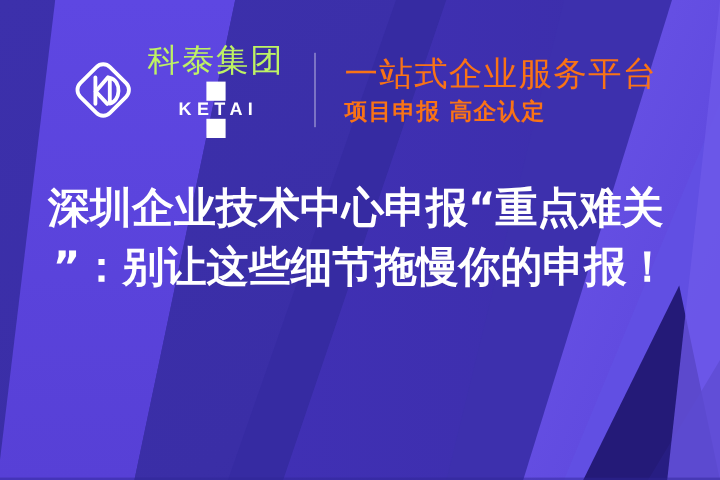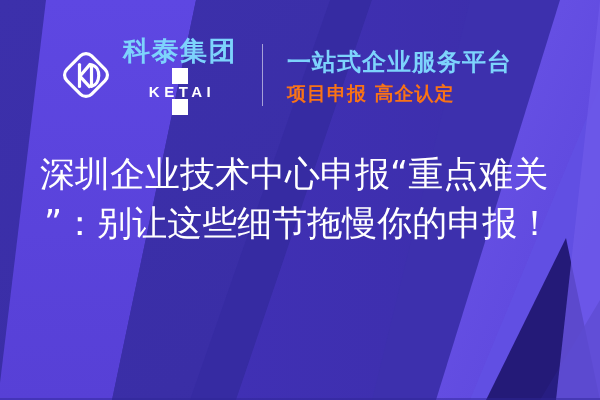--- a/index.html
+++ b/index.html
@@ -53,22 +53,22 @@
   .logo-word {
     margin-left: 11px;
     display: flex;
     flex-direction: column;
     justify-content: center;
   }
   .logo-cn {
     font-family: "DejaVu Sans", "Liberation Sans", sans-serif;
     font-size: 27px;
     line-height: 29px;
-    font-weight: 700;
-    color: #7dd3fc;
+    font-weight: 400;
+    color: #bef264;
     letter-spacing: 1.5px;
     white-space: nowrap;
   }
   .logo-en-row {
     display: flex;
     align-items: center;
     margin-top: 3px;
     white-space: nowrap;
     flex-direction: column;
   }
@@ -98,24 +98,24 @@
   }
 
   .tagline {
     margin-left: 24px;
     display: flex;
     flex-direction: column;
     justify-content: center;
   }
   .tagline-main {
     font-family: "DejaVu Sans", "Liberation Sans", sans-serif;
-    font-size: 24px;
+    font-size: 28px;
     line-height: 34px;
-    font-weight: 700;
-    color: #7dd3fc;
+    font-weight: 400;
+    color: #f97316;
     letter-spacing: 1px;
     white-space: nowrap;
   }
   .tagline-sub {
     font-family: "DejaVu Serif", "Liberation Serif", serif;
     font-size: 19px;
     line-height: 25px;
     font-weight: 700;
     color: #f97316;
     letter-spacing: 1px;
@@ -125,21 +125,21 @@
 
   
   .headline {
     position: absolute;
     left: 40px;
     top: 150px;
     width: 524px;
     font-family: "DejaVu Sans", "Liberation Sans", sans-serif;
     font-size: 35px;
     line-height: 49px;
-    font-weight: 400;
+    font-weight: 700;
     color: #ffffff;
     letter-spacing: 0px;
     text-align: left;
   }
   .headline-line {
     display: block;
     white-space: nowrap;
   }
   .headline-line.l2 {
     text-indent: 4px;

